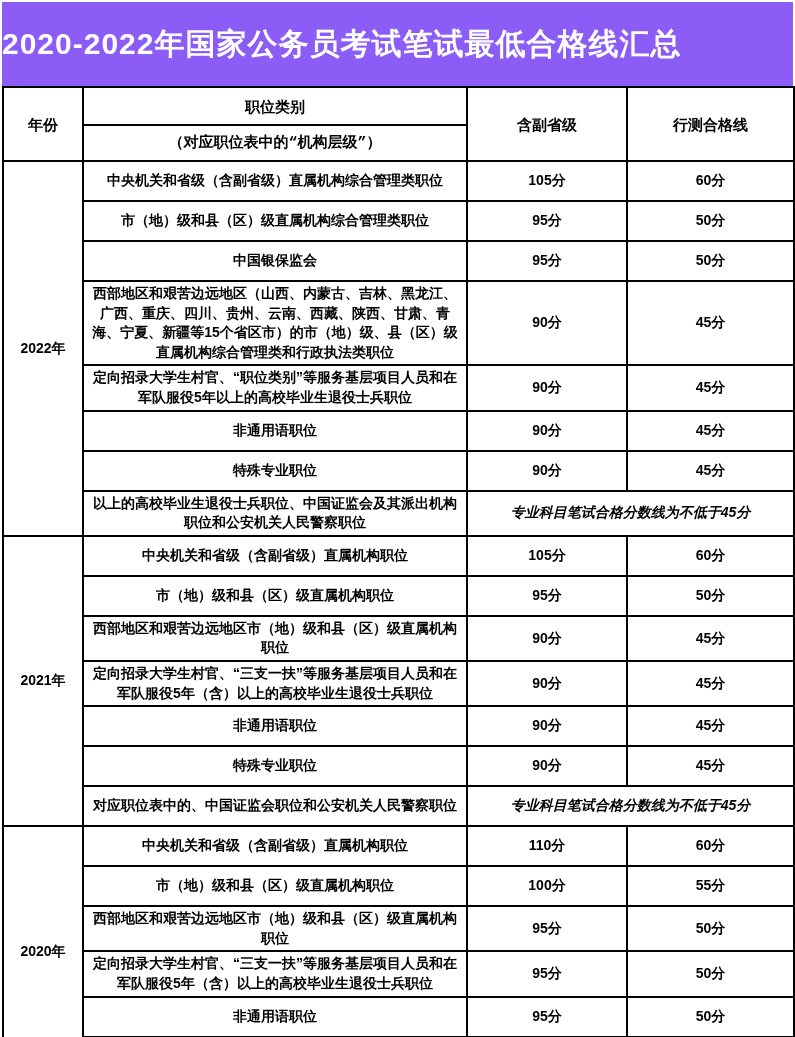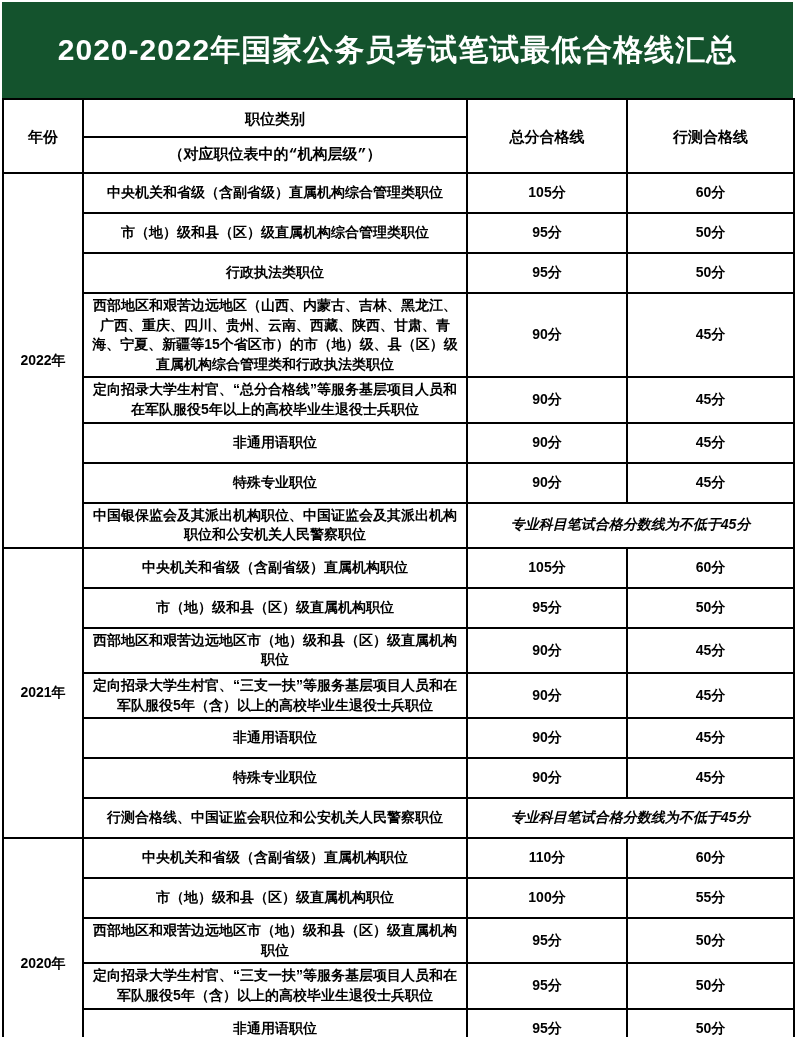--- a/index.html
+++ b/index.html
@@ -10,25 +10,25 @@
   }
   .page {
     width: 795px;
     height: 1037px;
     background: #ffffff;
     box-sizing: border-box;
     padding: 2px 2px 0 2px;
   }
   .banner {
     width: 791px;
-    height: 96px;
-    background: #14532d;
+    height: 84px;
+    background: #8b5cf6;
     display: flex;
     align-items: center;
-    justify-content: center;
+    justify-content: flex-start;
   }
   .banner-title {
     color: #FFFFFF;
     font-size: 30px;
     font-weight: bold;
     letter-spacing: 1px;
     white-space: nowrap;
   }
   table.score-table {
     width: 791px;
@@ -73,66 +73,66 @@
     <colgroup>
       <col class="c-year">
       <col class="c-cat">
       <col class="c-total">
       <col class="c-xingce">
     </colgroup>
     <thead>
       <tr class="head-row-a">
         <th rowspan="2">年份</th>
         <th>职位类别</th>
-        <th rowspan="2">总分合格线</th>
+        <th rowspan="2">含副省级</th>
         <th rowspan="2">行测合格线</th>
       </tr>
       <tr class="head-row-b">
         <th>（对应职位表中的“机构层级”）</th>
       </tr>
     </thead>
     <tbody>
         <tr>
           <td class="year-cell" rowspan="8">2022年</td>
           <td class="category-cell">中央机关和省级（含副省级）直属机构综合管理类职位</td>
           <td>105分</td>
           <td>60分</td>
         </tr>
         <tr>
           <td class="category-cell">市（地）级和县（区）级直属机构综合管理类职位</td>
           <td>95分</td>
           <td>50分</td>
         </tr>
         <tr>
-          <td class="category-cell">行政执法类职位</td>
+          <td class="category-cell">中国银保监会</td>
           <td>95分</td>
           <td>50分</td>
         </tr>
         <tr>
           <td class="category-cell">西部地区和艰苦边远地区（山西、内蒙古、吉林、黑龙江、广西、重庆、四川、贵州、云南、西藏、陕西、甘肃、青海、宁夏、新疆等15个省区市）的市（地）级、县（区）级直属机构综合管理类和行政执法类职位</td>
           <td>90分</td>
           <td>45分</td>
         </tr>
         <tr>
-          <td class="category-cell">定向招录大学生村官、“总分合格线”等服务基层项目人员和在军队服役5年以上的高校毕业生退役士兵职位</td>
+          <td class="category-cell">定向招录大学生村官、“职位类别”等服务基层项目人员和在军队服役5年以上的高校毕业生退役士兵职位</td>
           <td>90分</td>
           <td>45分</td>
         </tr>
         <tr>
           <td class="category-cell">非通用语职位</td>
           <td>90分</td>
           <td>45分</td>
         </tr>
         <tr>
           <td class="category-cell">特殊专业职位</td>
           <td>90分</td>
           <td>45分</td>
         </tr>
         <tr>
-          <td class="category-cell">中国银保监会及其派出机构职位、中国证监会及其派出机构职位和公安机关人民警察职位</td>
+          <td class="category-cell">以上的高校毕业生退役士兵职位、中国证监会及其派出机构职位和公安机关人民警察职位</td>
           <td class="merged-score-cell" colspan="2">专业科目笔试合格分数线为不低于45分</td>
         </tr>
         <tr>
           <td class="year-cell" rowspan="7">2021年</td>
           <td class="category-cell">中央机关和省级（含副省级）直属机构职位</td>
           <td>105分</td>
           <td>60分</td>
         </tr>
         <tr>
           <td class="category-cell">市（地）级和县（区）级直属机构职位</td>
@@ -153,21 +153,21 @@
           <td class="category-cell">非通用语职位</td>
           <td>90分</td>
           <td>45分</td>
         </tr>
         <tr>
           <td class="category-cell">特殊专业职位</td>
           <td>90分</td>
           <td>45分</td>
         </tr>
         <tr>
-          <td class="category-cell">行测合格线、中国证监会职位和公安机关人民警察职位</td>
+          <td class="category-cell">对应职位表中的、中国证监会职位和公安机关人民警察职位</td>
           <td class="merged-score-cell" colspan="2">专业科目笔试合格分数线为不低于45分</td>
         </tr>
         <tr>
           <td class="year-cell" rowspan="6">2020年</td>
           <td class="category-cell">中央机关和省级（含副省级）直属机构职位</td>
           <td>110分</td>
           <td>60分</td>
         </tr>
         <tr>
           <td class="category-cell">市（地）级和县（区）级直属机构职位</td>

